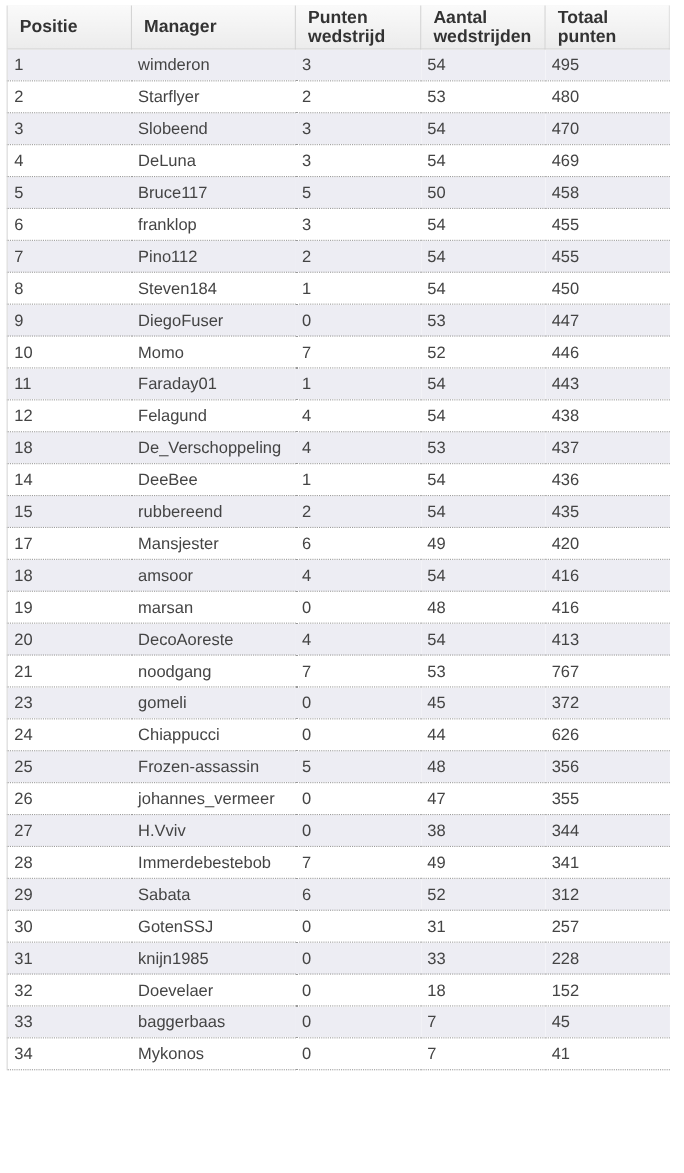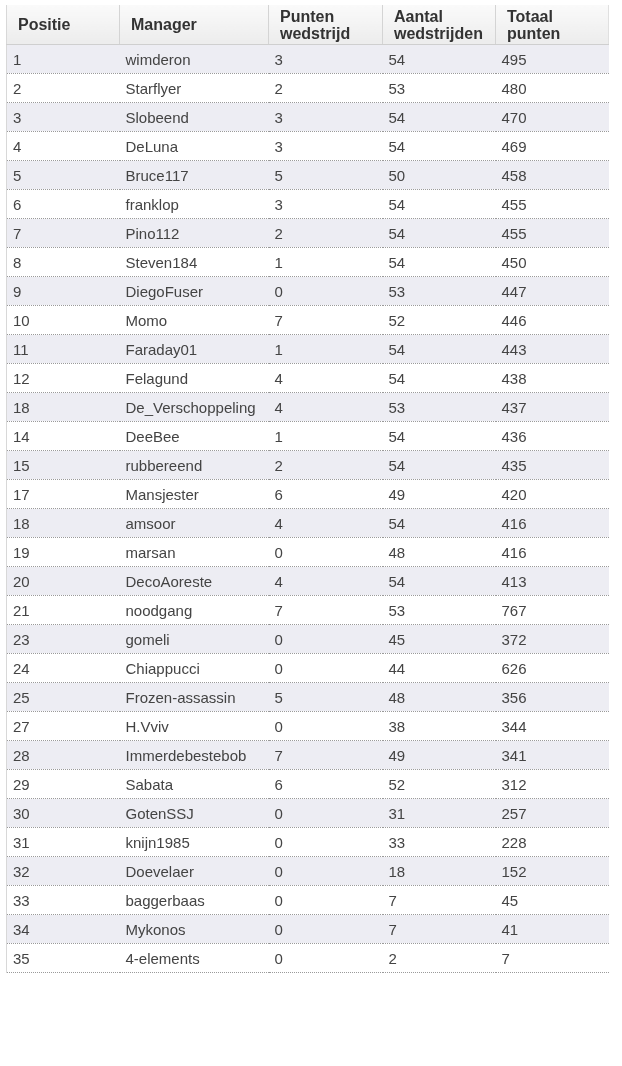--- a/index.html
+++ b/index.html
@@ -198,20 +198,27 @@
           <td>626</td>
         </tr>
         <tr>
           <td>25</td>
           <td>Frozen-assassin</td>
           <td>5</td>
           <td>48</td>
           <td>356</td>
         </tr>
         <tr>
+          <td>26</td>
+          <td>johannes_vermeer</td>
+          <td>0</td>
+          <td>47</td>
+          <td>355</td>
+        </tr>
+        <tr>
           <td>27</td>
           <td>H.Vviv</td>
           <td>0</td>
           <td>38</td>
           <td>344</td>
         </tr>
         <tr>
           <td>28</td>
           <td>Immerdebestebob</td>
           <td>7</td>
@@ -253,22 +260,15 @@
           <td>7</td>
           <td>45</td>
         </tr>
         <tr>
           <td>34</td>
           <td>Mykonos</td>
           <td>0</td>
           <td>7</td>
           <td>41</td>
         </tr>
-        <tr>
-          <td>35</td>
-          <td>4-elements</td>
-          <td>0</td>
-          <td>2</td>
-          <td>7</td>
-        </tr>
       </tbody>
   </table>
 </div>
 
 </body></html>

